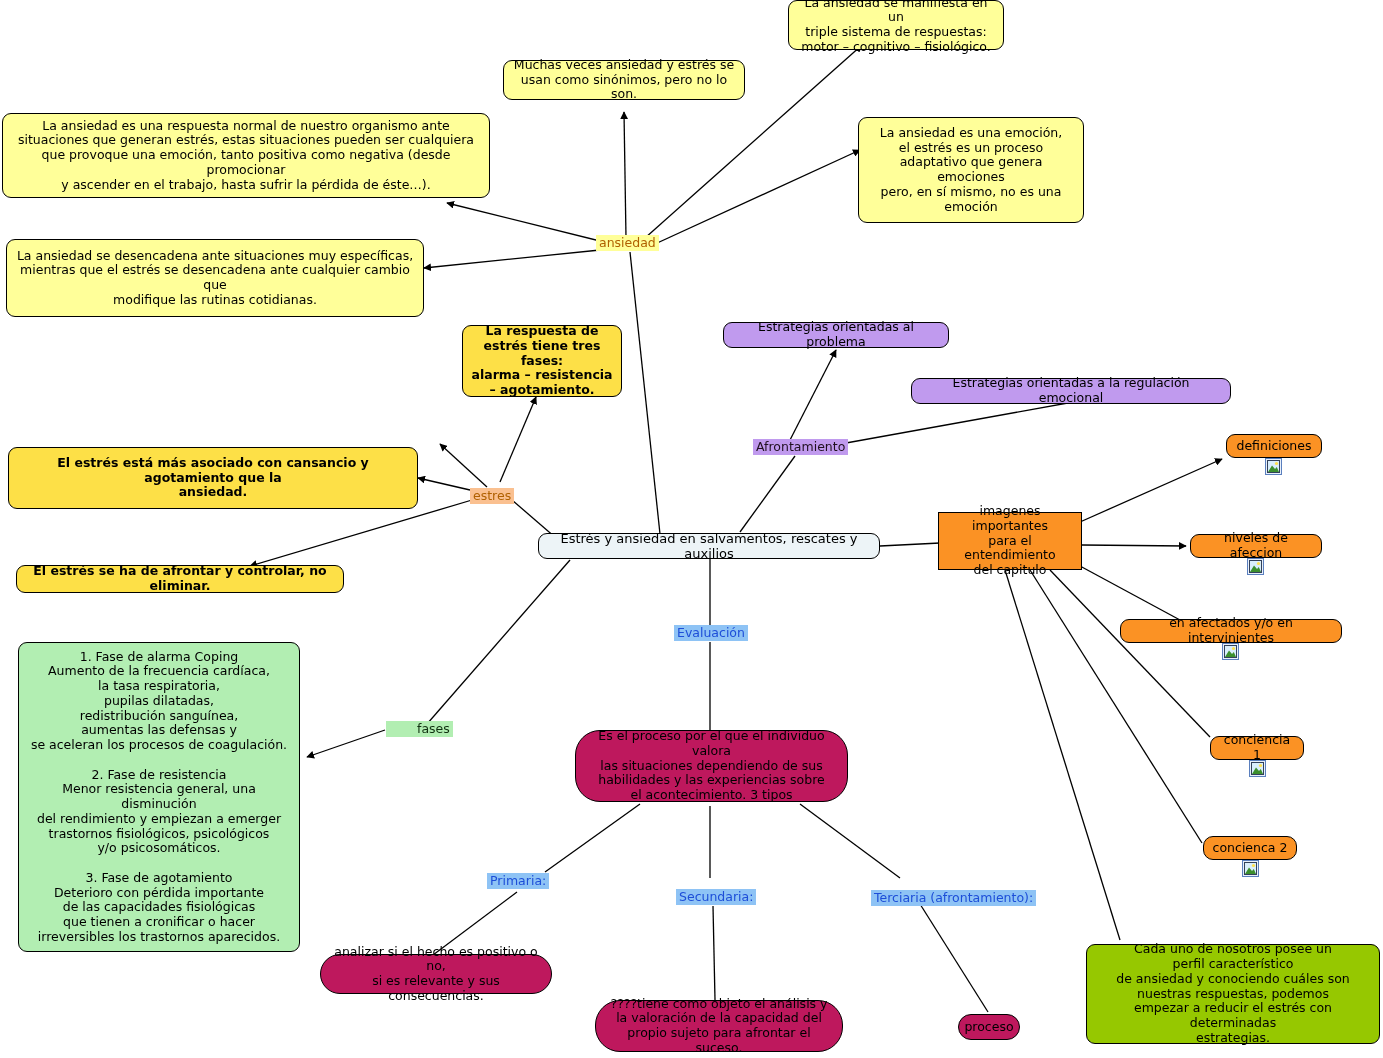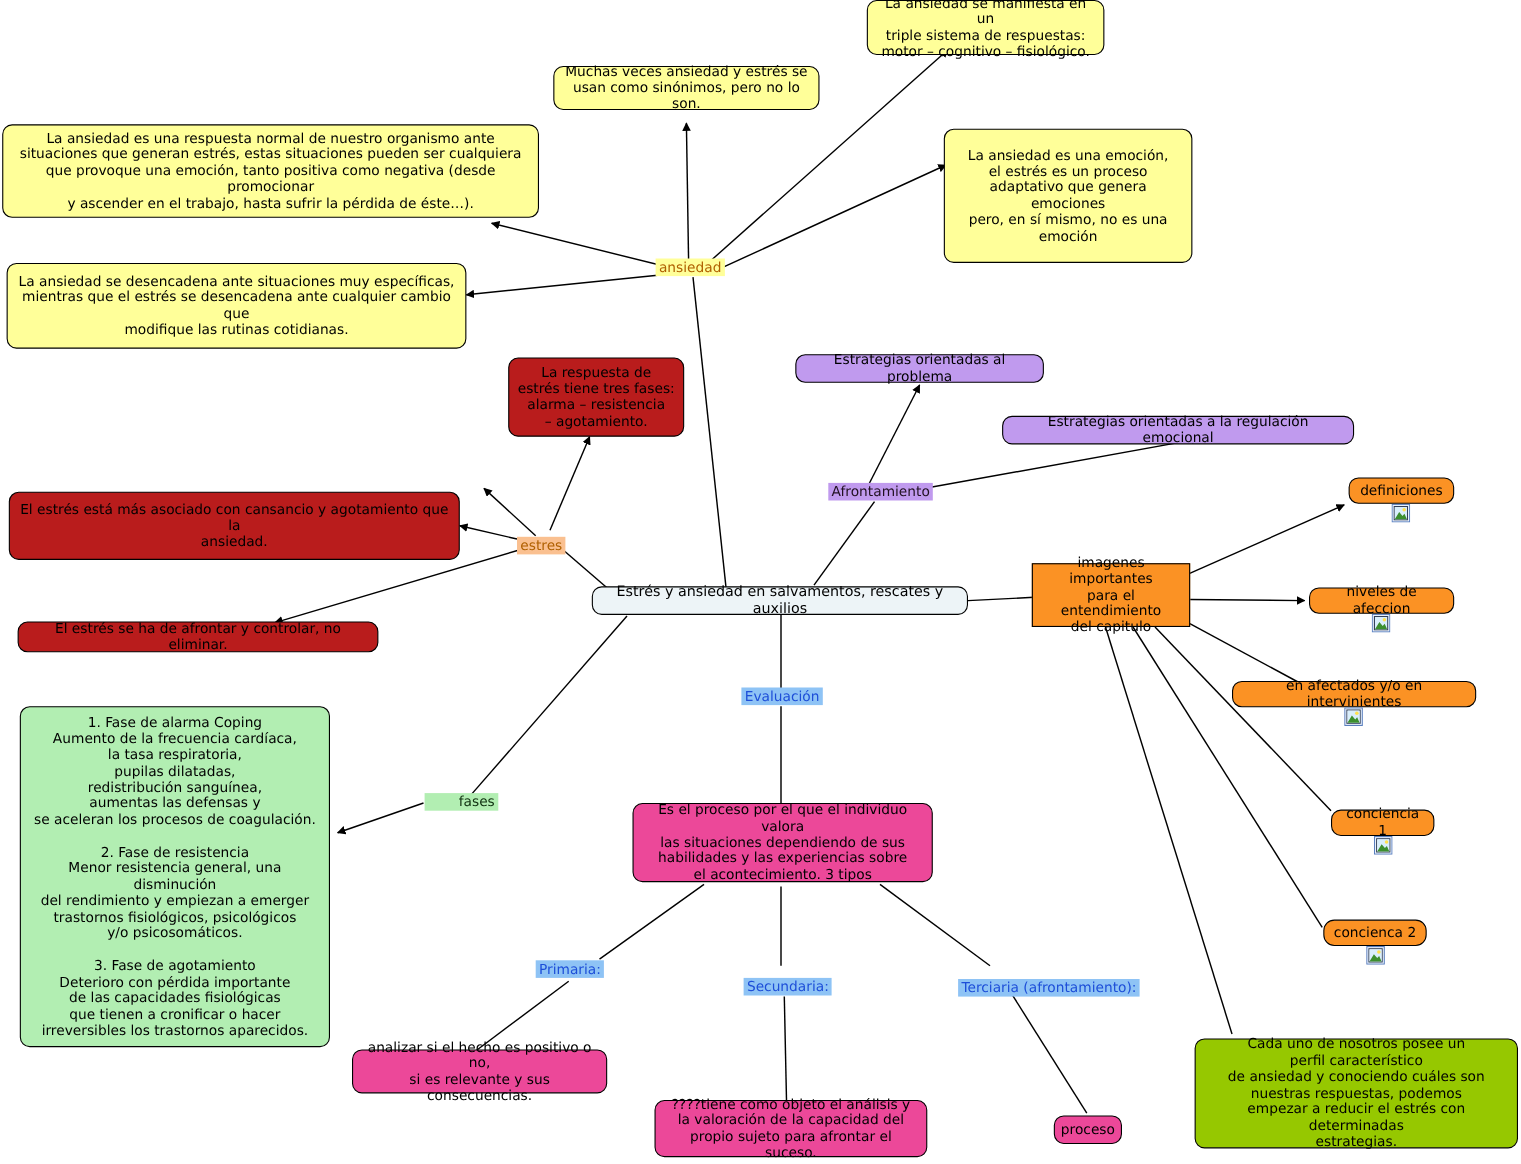--- a/index.html
+++ b/index.html
@@ -36,23 +36,23 @@
     line-height: 1.18;
     display: flex;
     flex-direction: column;
     align-items: center;
     justify-content: center;
     padding: 4px 7px;
     white-space: pre-line;
   }
   .node.sq { border-radius: 0; }
   .yellow  { background: #ffff99; }
-  .orange  { background: #b91c1c; }
+  .orange  { background: #fde047; font-weight: bold; }
   .green   { background: #b2eeb2; }
-  .blue    { background: #ec4899; }
+  .blue    { background: #be185d; border-radius: 25px; }
   .purple  { background: #c09aee; }
   .strong-orange { background: #fb9224; }
   .lime    { background: #96c800; }
   .white   { background: #edf4f7; }
 
   
   .link-label {
     position: absolute;
     border: none;
     border-radius: 0;
@@ -142,21 +142,21 @@
 usan como sinónimos, pero no lo son.</span>
   </div>
 
   <div class="node yellow" style="left:2px; top:113px; width:488px; height:85px; font-size:12.5px;align-items:center;">
     <span class="node-text">La ansiedad es una respuesta normal de nuestro organismo ante
 situaciones que generan estrés, estas situaciones pueden ser cualquiera
 que provoque una emoción, tanto positiva como negativa (desde promocionar
 y ascender en el trabajo, hasta sufrir la pérdida de éste…).</span>
   </div>
 
-  <div class="node yellow" style="left:858px; top:117px; width:226px; height:122px; font-size:12.5px;">
+  <div class="node yellow" style="left:858px; top:117px; width:226px; height:106px; font-size:12.5px;">
     <span class="node-text">La ansiedad es una emoción,
 el estrés es un proceso
 adaptativo que genera emociones
 pero, en sí mismo, no es una
 emoción</span>
   </div>
 
   <div class="node yellow" style="left:6px; top:239px; width:418px; height:78px; font-size:12.5px;">
     <span class="node-text">La ansiedad se desencadena ante situaciones muy específicas,
 mientras que el estrés se desencadena ante cualquier cambio que

